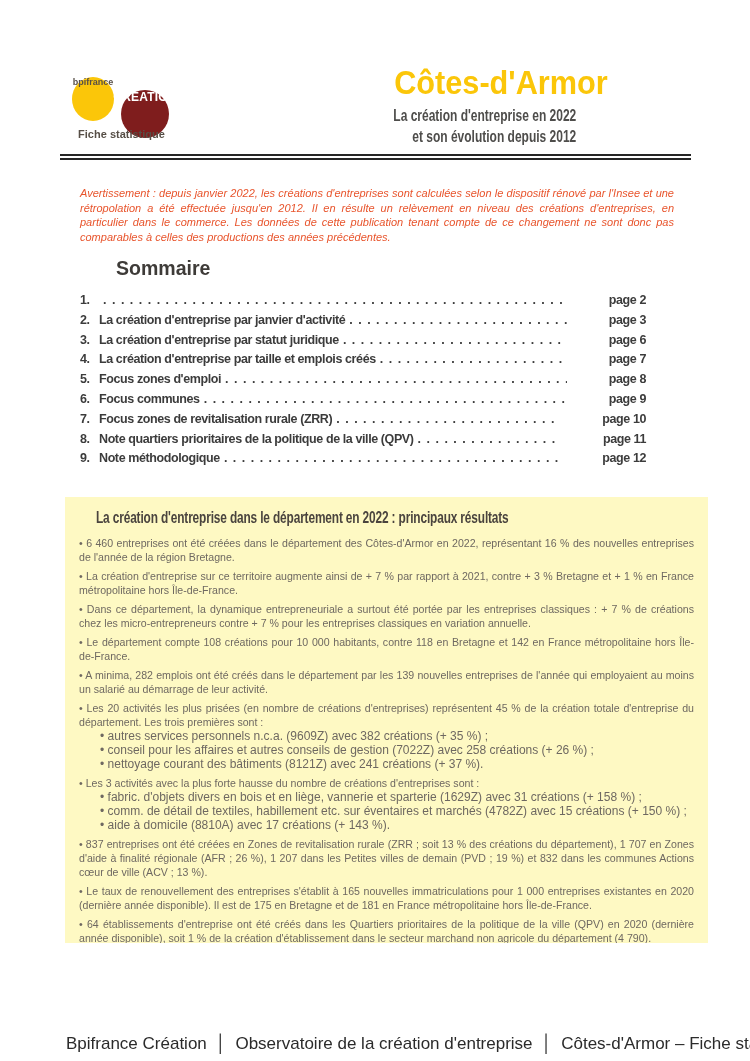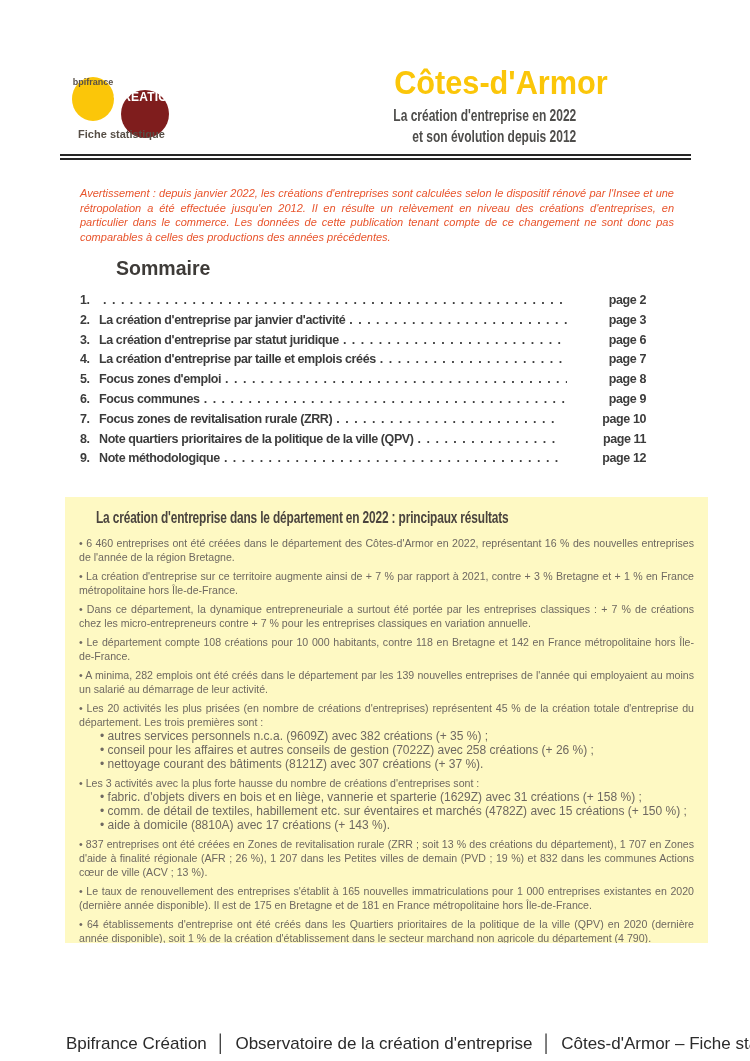--- a/index.html
+++ b/index.html
@@ -172,21 +172,21 @@
     <p class="bullet">6 460 entreprises ont été créées dans le département des Côtes-d'Armor en 2022, représentant 16 % des nouvelles entreprises de l'année de la région Bretagne.</p>
     <p class="bullet">La création d'entreprise sur ce territoire augmente ainsi de + 7 % par rapport à 2021, contre + 3 % Bretagne et + 1 % en France métropolitaine hors Île-de-France.</p>
     <p class="bullet">Dans ce département, la dynamique entrepreneuriale a surtout été portée par les entreprises classiques : + 7 % de créations chez les micro-entrepreneurs contre + 7 % pour les entreprises classiques en variation annuelle.</p>
     <p class="bullet">Le département compte 108 créations pour 10 000 habitants, contre 118 en Bretagne et 142 en France métropolitaine hors Île-de-France.</p>
     <p class="bullet">A minima, 282 emplois ont été créés dans le département par les 139 nouvelles entreprises de l'année qui employaient au moins un salarié au démarrage de leur activité.</p>
 
     <p class="bullet has-subs">Les 20 activités les plus prisées (en nombre de créations d'entreprises) représentent 45 % de la création totale d'entreprise du département. Les trois premières sont :</p>
     <ul class="subs">
       <li class="sub">autres services personnels n.c.a. (9609Z) avec 382 créations (+ 35 %) ;</li>
       <li class="sub">conseil pour les affaires et autres conseils de gestion (7022Z) avec 258 créations (+ 26 %) ;</li>
-      <li class="sub">nettoyage courant des bâtiments (8121Z) avec 307 créations (+ 37 %).</li>
+      <li class="sub">nettoyage courant des bâtiments (8121Z) avec 241 créations (+ 37 %).</li>
     </ul>
 
     <p class="bullet has-subs">Les 3 activités avec la plus forte hausse du nombre de créations d'entreprises sont :</p>
     <ul class="subs">
       <li class="sub">fabric. d'objets divers en bois et en liège, vannerie et sparterie (1629Z) avec 31 créations (+ 158 %) ;</li>
       <li class="sub">comm. de détail de textiles, habillement etc. sur éventaires et marchés (4782Z) avec 15 créations (+ 150 %) ;</li>
       <li class="sub">aide à domicile (8810A) avec 17 créations (+ 143 %).</li>
     </ul>
 
     <p class="bullet">837 entreprises ont été créées en Zones de revitalisation rurale (ZRR ; soit 13 % des créations du département), 1 707 en Zones d'aide à finalité régionale (AFR ; 26 %), 1 207 dans les Petites villes de demain (PVD ; 19 %) et 832 dans les communes Actions cœur de ville (ACV ; 13 %).</p>

